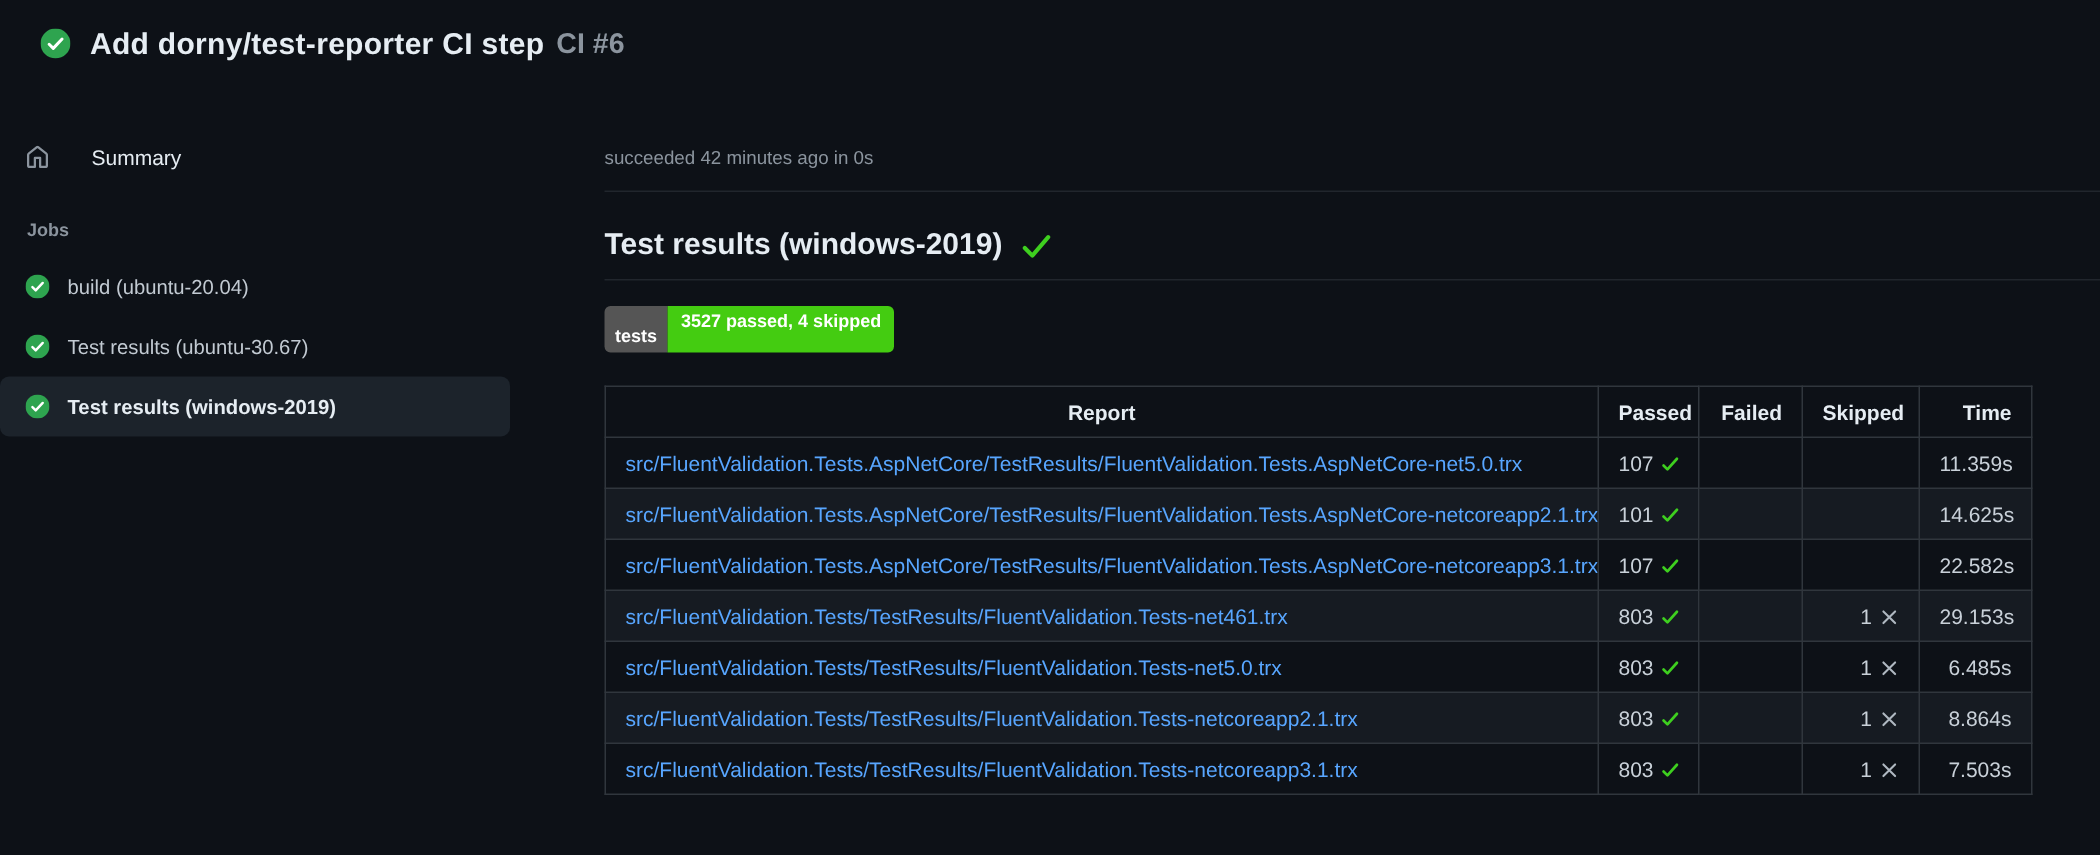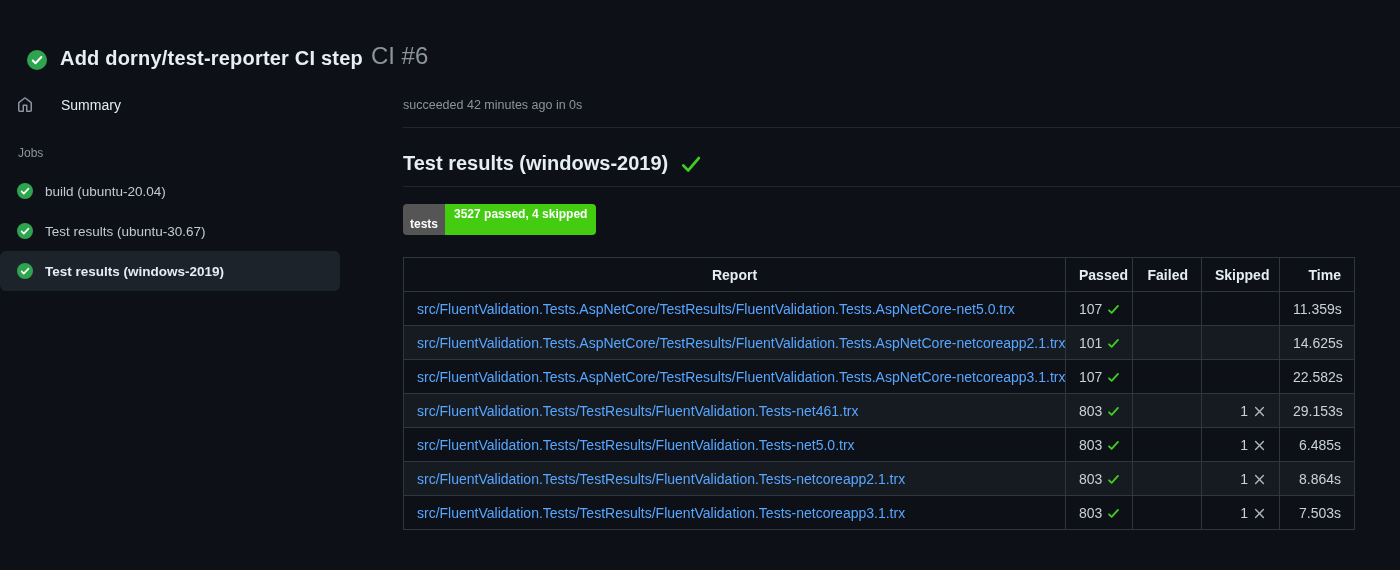--- a/index.html
+++ b/index.html
@@ -10,33 +10,33 @@
   }
   *{box-sizing:border-box; margin:0; padding:0;}
   html,body{width:1400px; height:570px; overflow:hidden;}
   body{
     background:var(--page-bg);
     color:#c9d1d9;
     font-family:"Liberation Sans","DejaVu Sans",sans-serif;
     font-size:14px;
   }
   
-  .run-header{display:flex; align-items:flex-end; padding:42px 0 0 27px; height:70px;}
+  .run-header{display:flex; align-items:flex-start; padding:19px 0 0 27px; height:70px;}
   .run-header .status-icon{width:20px; height:20px; flex:0 0 20px;}
   .run-title{margin-left:13px; font-size:20px; font-weight:700; color:var(--text-primary); letter-spacing:.2px;}
-  .run-number{margin-left:8px; font-size:24px; font-weight:400; color:var(--text-secondary);}
+  .run-number{margin-left:8px; font-size:19px; font-weight:700; color:var(--text-secondary);}
   
   .content{display:flex; align-items:flex-start;}
   .sidebar{width:390px; flex:0 0 390px; padding-top:18px;}
   .main{flex:1; padding-left:13px; padding-right:0;}
   
   .summary-item{display:flex; align-items:center; gap:28px; padding:8px 0 8px 17px; height:34px; cursor:pointer;}
   .summary-item svg{width:16px; height:16px;}
   .summary-label{color:var(--text-primary); font-size:14px;}
-  .jobs-heading{margin:24px 0 11px 18px; font-size:12px; color:var(--text-secondary);}
+  .jobs-heading{margin:24px 0 11px 18px; font-size:12px; color:var(--text-secondary);font-weight:bold;}
   .job-item{display:flex; align-items:center; gap:12px; height:40px; padding-left:17px; width:340px; border-radius:6px; cursor:pointer; color:#c2cad2; font-size:13.5px;}
   .job-item svg{width:16px; height:16px; flex:0 0 16px;}
   .job-item.selected{background:var(--selected-bg); color:var(--text-primary); font-weight:700;}
   
   .check-header{margin-top:28px;}
   .check-name{font-size:14px; font-weight:700; color:var(--text-primary);}
   .check-status-line{margin-top:7px; font-size:12.5px; color:var(--text-secondary);}
   .divider{border:0; border-top:1px solid var(--divider); margin-top:15px;}
   .section-title-row{display:flex; align-items:center; margin-top:24px; gap:12px;}
   .section-title{font-size:20px; font-weight:700; color:var(--text-primary);}

